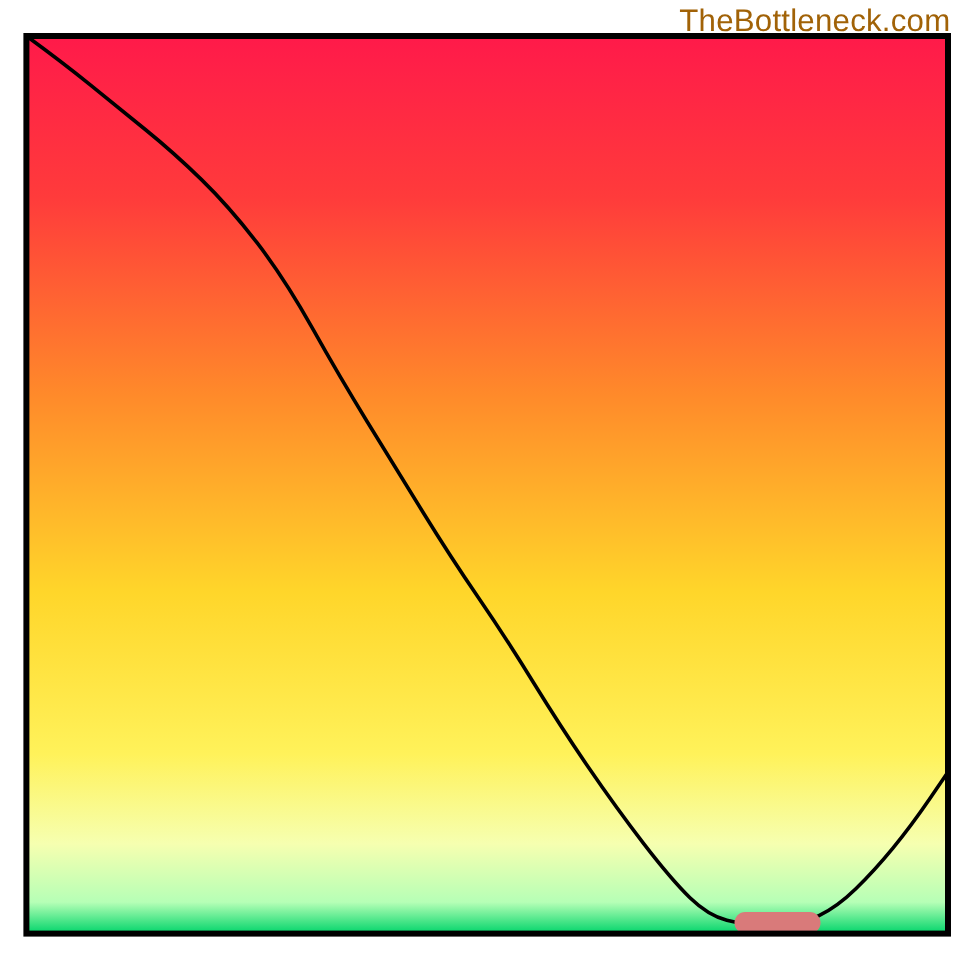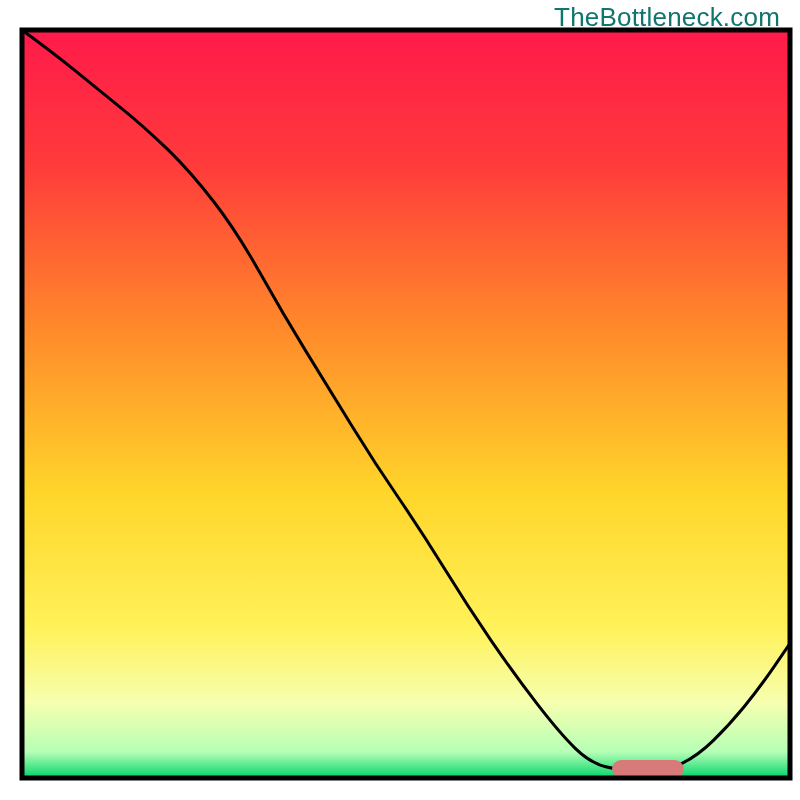--- a/index.html
+++ b/index.html
@@ -11,22 +11,22 @@
     font-family: Arial, Helvetica, sans-serif;
   }
   .container {
     position: relative;
     width: 800px;
     height: 800px;
   }
   .watermark {
     position: absolute;
     top: 2px;
-    right: 20px;
-    color: #0f766e;
+    right: 8px;
+    color: #a16207;
     font-size: 26px;
     font-weight: 400;
     letter-spacing: 0.2px;
     user-select: none;
   }
   svg {
     display: block;
   }
 </style>
 </head>

